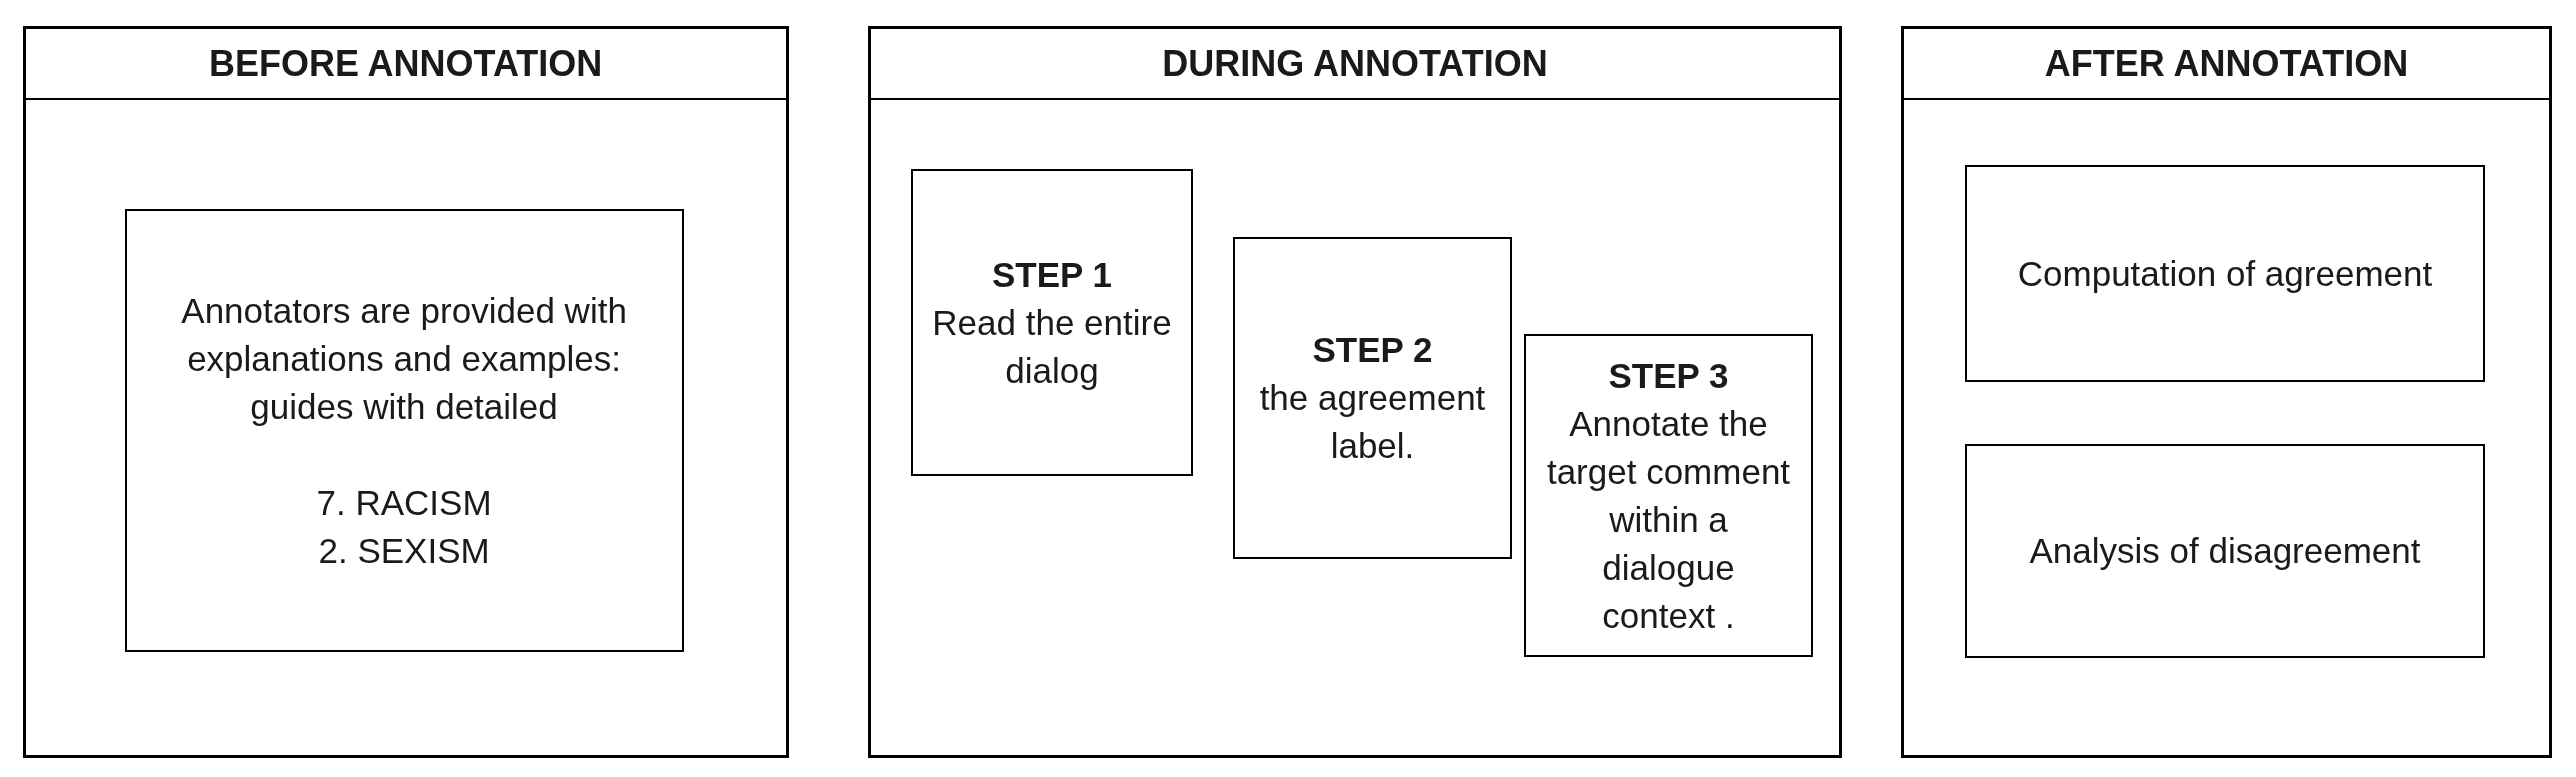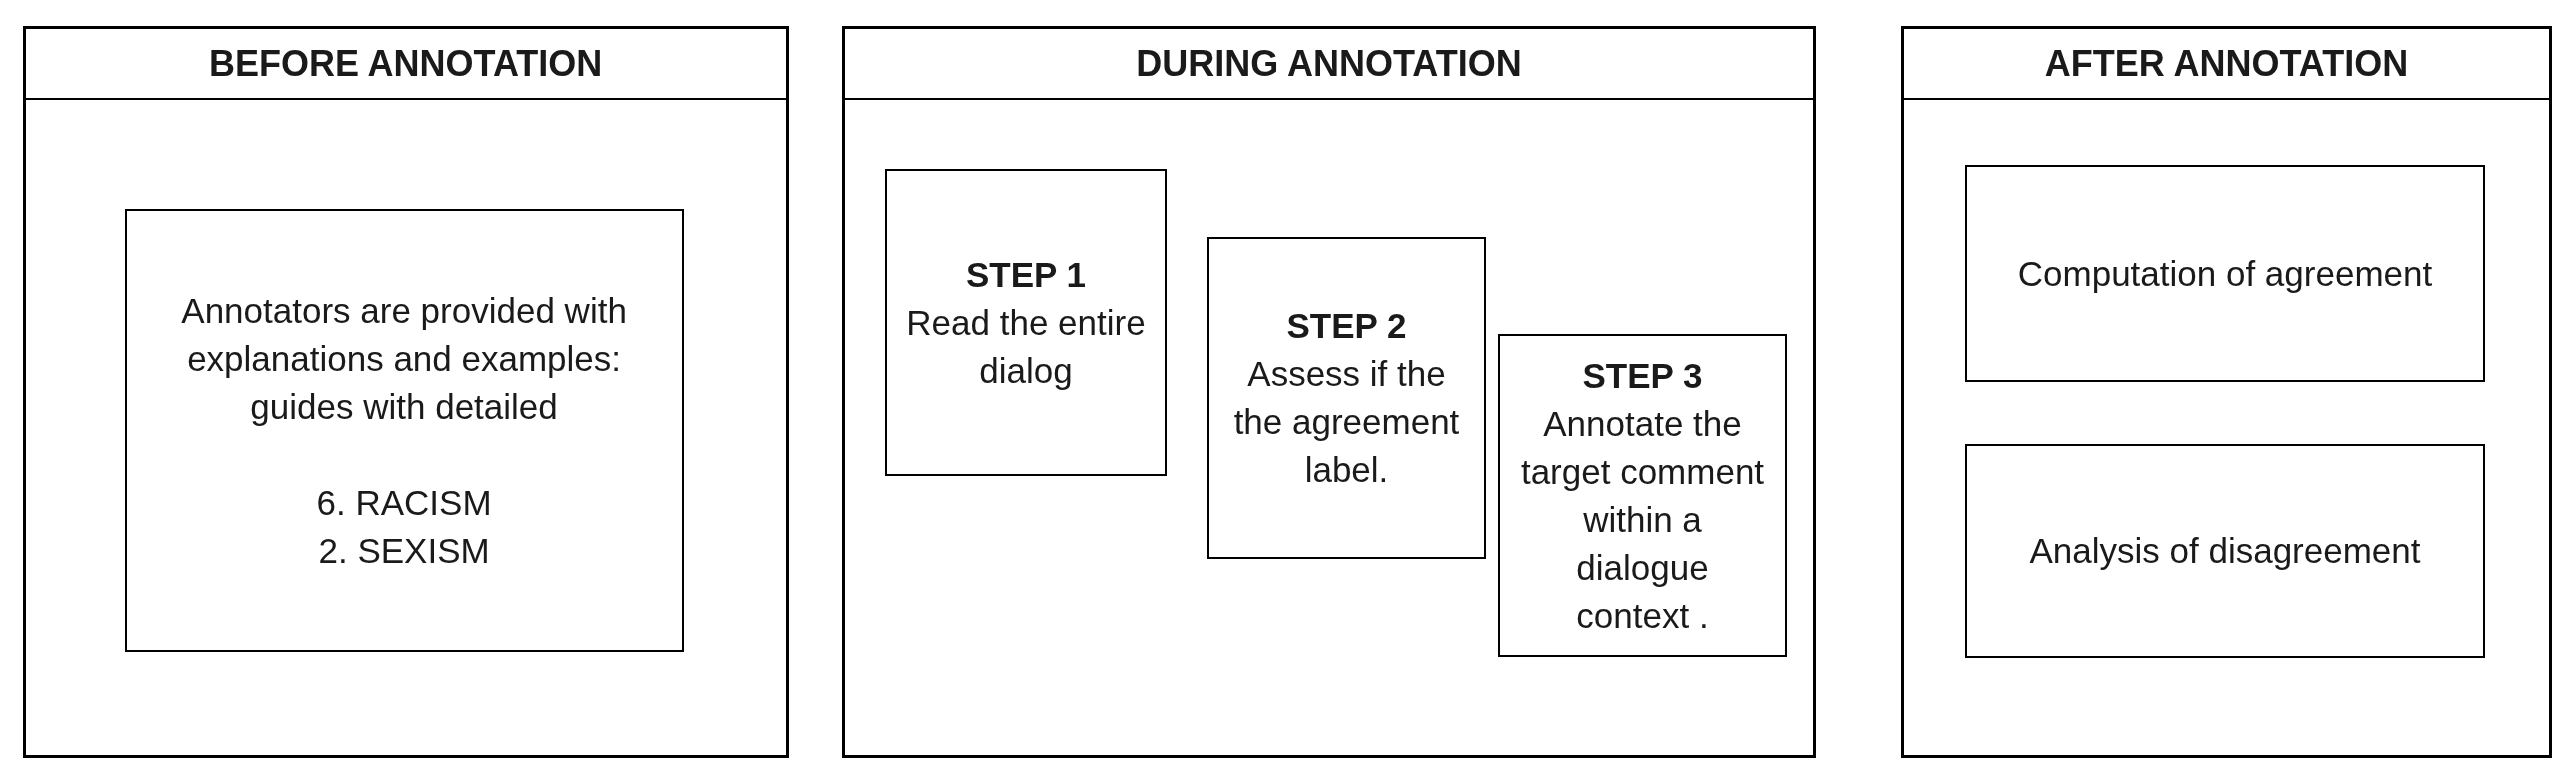--- a/index.html
+++ b/index.html
@@ -58,21 +58,21 @@
   }
   .guide-list {
     margin-top: 48px;
   }
   .result-text {
     white-space: nowrap;
   }
 
   
   #panel-before { left: 22.6px;   top: 26px; width: 766px;  height: 732px; }
-  #panel-during { left: 842px; top: 26px; width: 974px; height: 732px; }
+  #panel-during { left: 868px; top: 26px; width: 974px; height: 732px; }
   #panel-after  { left: 1901px; top: 26px; width: 651px;  height: 732px; }
 
   #guide-card   { left: 99px; top: 139px; width: 559px; height: 443px; margin-top: 41px; }
 
   #step-box-1   { left: 40px;  top: 140px; width: 282px; height: 307px; }
   #step-box-2   { left: 362px; top: 208px; width: 279px; height: 322px; }
   #step-box-3   { left: 653px; top: 305px; width: 289px; height: 323px; }
 
   #agreement-card    { left: 61px; top: 136px; width: 520px; height: 217px; }
   #disagreement-card { left: 61px; top: 415px; width: 520px; height: 214px; }
@@ -86,40 +86,39 @@
     <div class="panel-header">
       <span class="panel-title">BEFORE ANNOTATION</span>
     </div>
     <div class="inner-box" id="guide-card">
       <div>
         <div class="para-line">Annotators are provided with</div>
         <div class="para-line">explanations and examples:</div>
         <div class="para-line">guides with detailed</div>
       </div>
       <div class="guide-list">
-        <div class="list-line">6. RACISM</div>
+        <div class="list-line">7. RACISM</div>
         <div class="list-line">2. SEXISM</div>
       </div>
     </div>
   </div>
 
   <div class="panel" id="panel-during">
     <div class="panel-header">
       <span class="panel-title">DURING ANNOTATION</span>
     </div>
 
     <div class="inner-box" id="step-box-1">
       <div class="step-label">STEP 1</div>
       <div class="step-line">Read the entire</div>
       <div class="step-line">dialog</div>
     </div>
 
     <div class="inner-box" id="step-box-2">
       <div class="step-label">STEP 2</div>
-      <div class="step-line">Assess if the</div>
       <div class="step-line">the agreement</div>
       <div class="step-line">label.</div>
     </div>
 
     <div class="inner-box" id="step-box-3">
       <div class="step-label">STEP 3</div>
       <div class="step-line">Annotate the</div>
       <div class="step-line">target comment</div>
       <div class="step-line">within a</div>
       <div class="step-line">dialogue</div>

